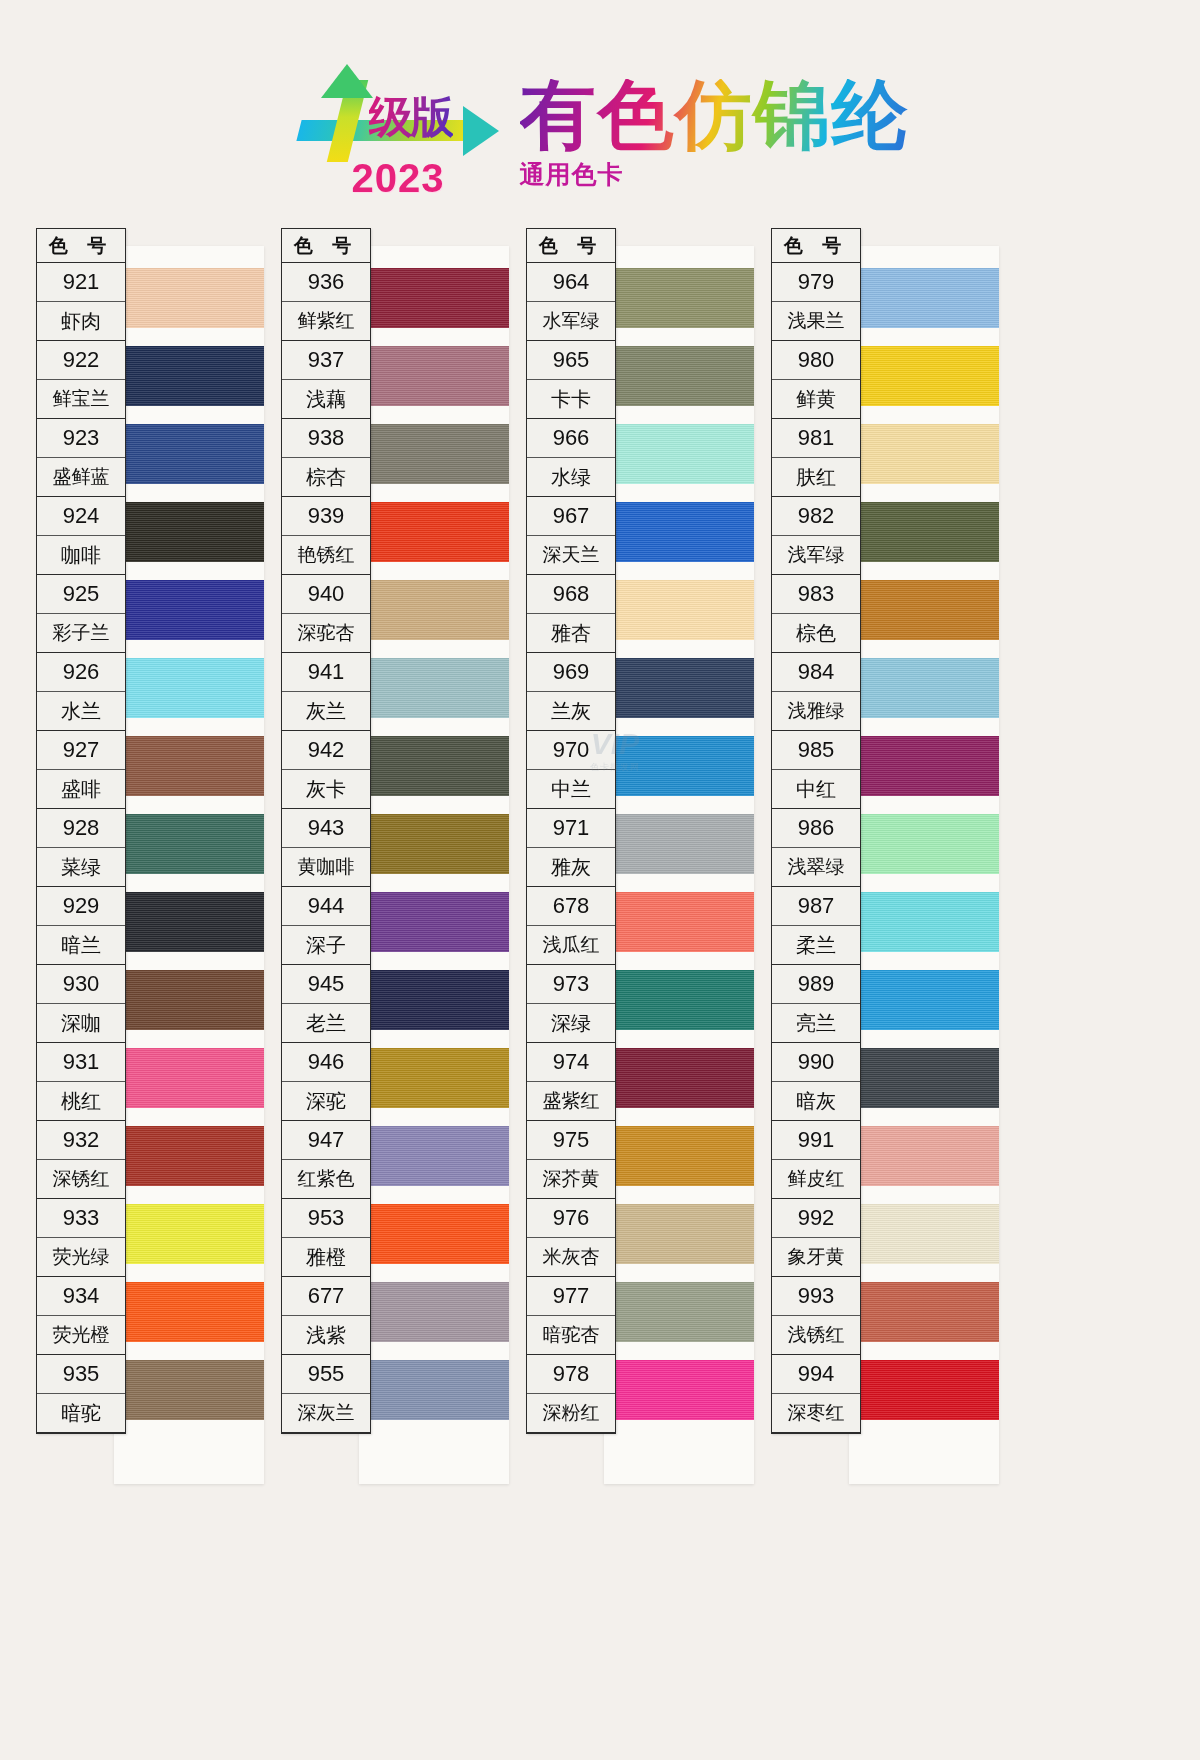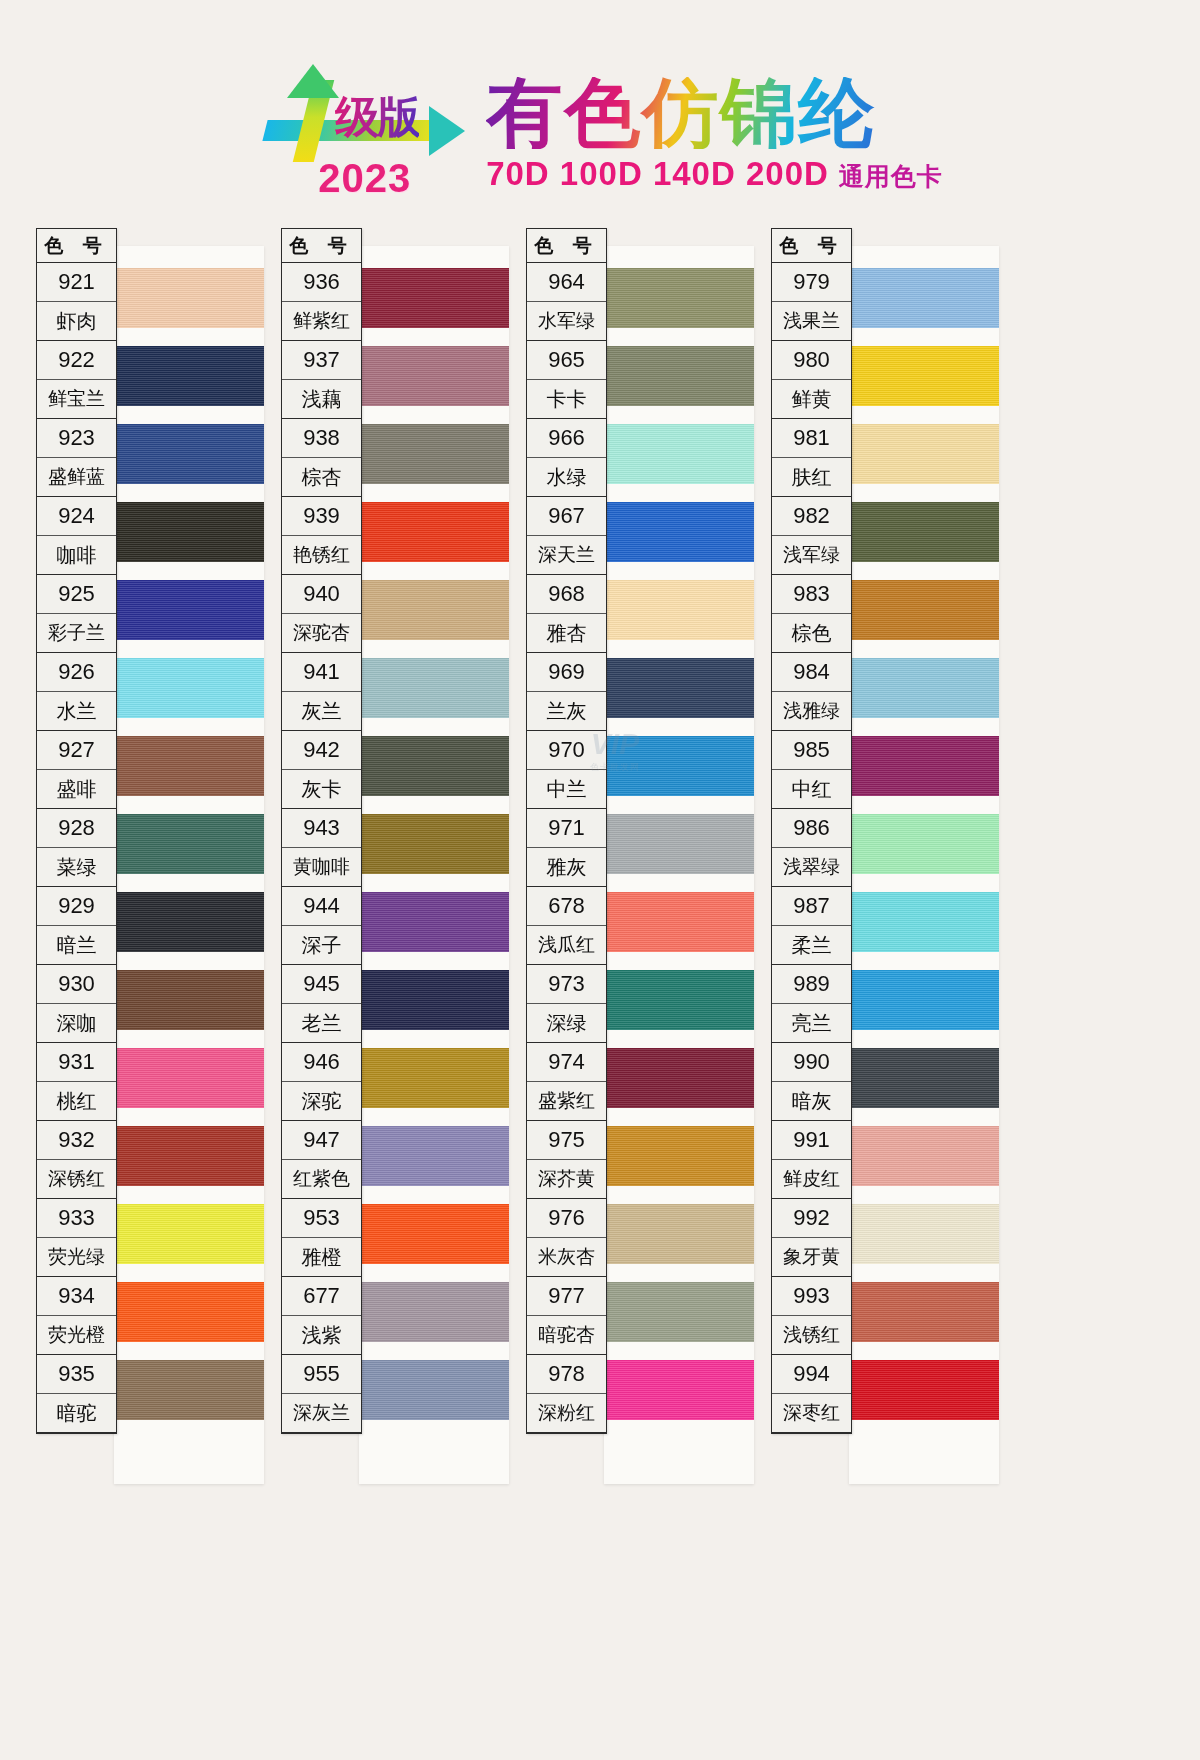--- a/index.html
+++ b/index.html
@@ -65,21 +65,21 @@
     color:#fff;font-size:34px;font-weight:bold;line-height:1.18;margin-left:6px;
     box-shadow:0 2px 5px rgba(0,0,0,.15);
   }
   
   .chart{
     position:absolute;left:18px;top:228px;width:1168px;height:1300px;
     display:flex;gap:0;
   }
   .group{position:relative;width:245px;height:1300px;}
   .labelcol{
-    position:absolute;left:18px;top:0;width:81px;
+    position:absolute;left:18px;top:0;width:90px;
     background:#fca5a5;border:1.5px solid #2b2b2b;box-sizing:border-box;
     z-index:3;box-shadow:1px 1px 2px rgba(0,0,0,.12);
   }
   .hdr{
     height:34px;display:flex;align-items:center;justify-content:center;
     font-size:19px;font-weight:bold;letter-spacing:7px;color:#111;
     border-bottom:1.5px solid #2b2b2b;box-sizing:border-box;background:#f2f1ed;
   }
   .cell-num,.cell-name{
     height:39px;display:flex;align-items:center;justify-content:center;
@@ -123,21 +123,20 @@
       <div class="arrow-up"></div>
       <div class="arrow-up-head"></div>
       <div class="upg-text">级版</div>
     </div>
     <div class="year-2023">2023</div>
   </div>
 
   <div class="title-block">
     <div class="main-title">有色仿锦纶</div>
     <div class="sub-title">
-      <span>70D 100D 140D  200D</span>
       <span class="tag">通用色卡</span>
     </div>
   </div>
 
 </div>
 
 <div class="chart" id="chart">
     <div class="group">
       <div class="labelcol">
         <div class="hdr">色 号</div>

